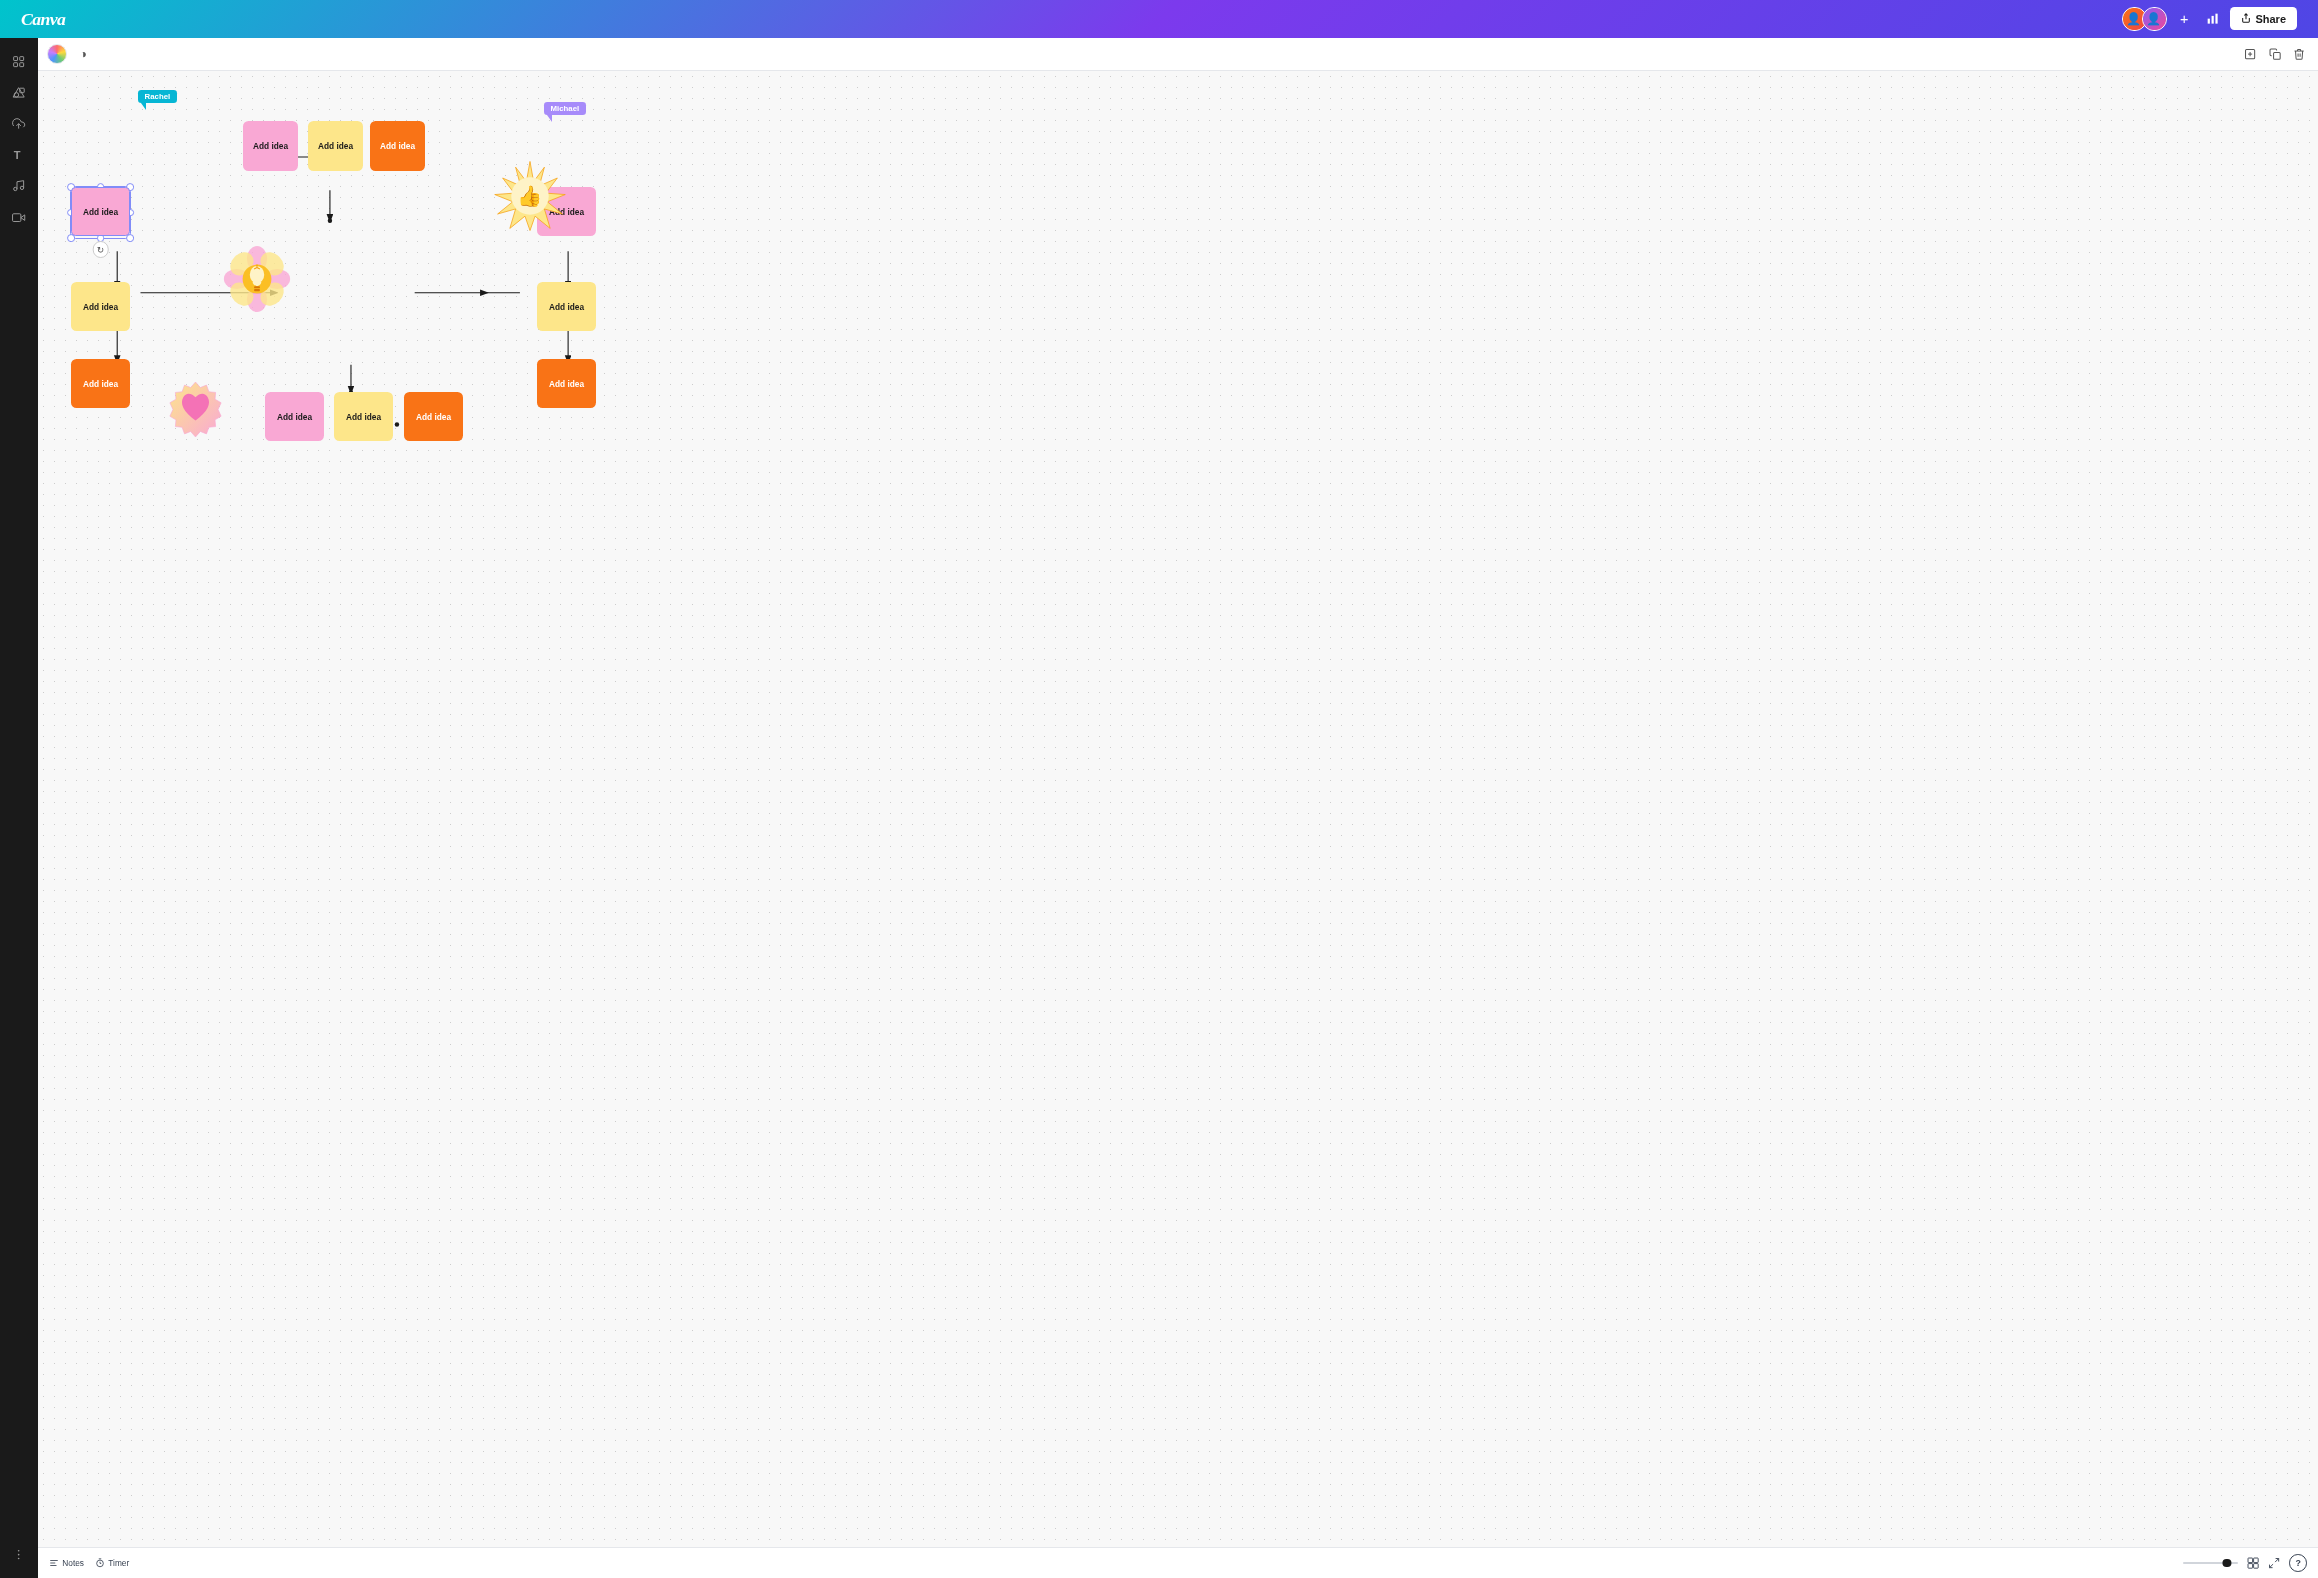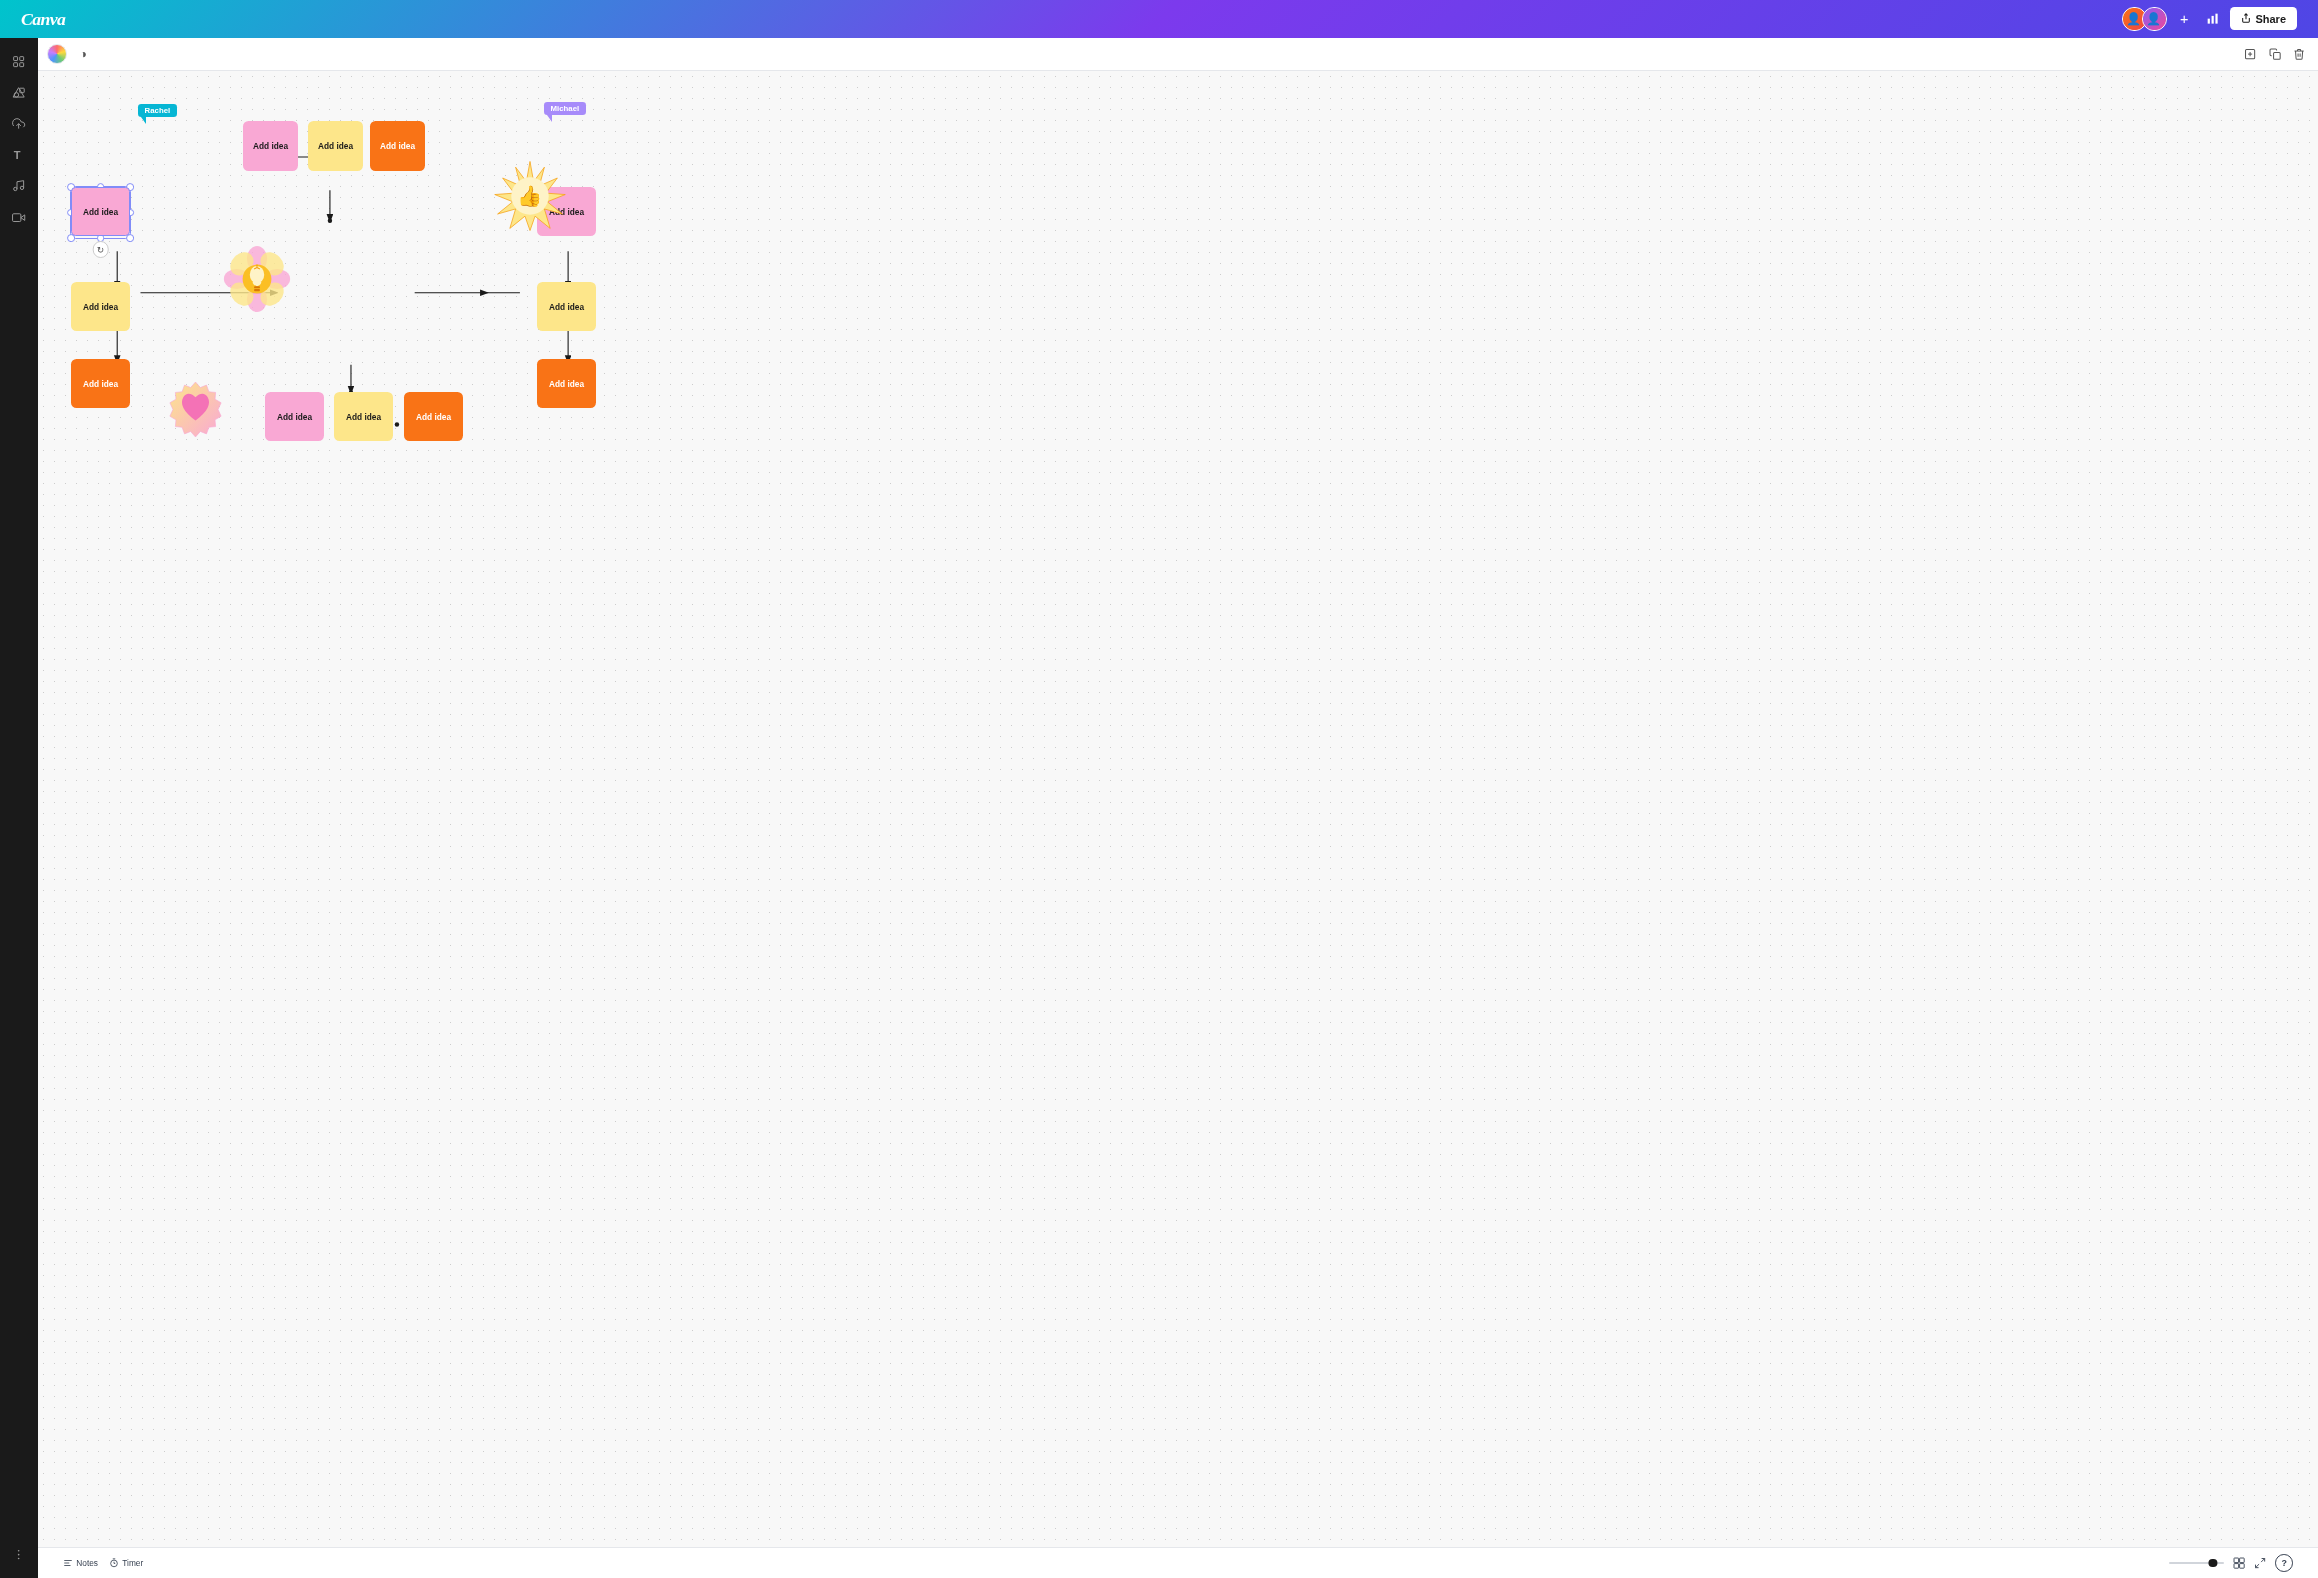--- a/index.html
+++ b/index.html
@@ -158,21 +158,21 @@
 
     
     .flower-sticker {
       position: absolute; width: 55px; height: 55px;
     }
 
     
     #bottombar {
       position: absolute; bottom: 0; left: 38px; right: 0; height: 31px;
       background: white; border-top: 0.6px solid #e5e7eb;
-      display: flex; align-items: center; padding: 0 25px;
+      display: flex; align-items: center; padding: 0 11px;
     }
     .bottom-left { display: flex; align-items: center; gap: 11px; }
     .bottom-btn {
       background: none; border: none; cursor: pointer; display: flex; align-items: center;
       gap: 3.3px; font-size: 8.3px; color: #374151; font-weight: 500;
     }
     .bottom-right { margin-left: auto; display: flex; align-items: center; gap: 8.9px; }
     .zoom-slider {
       display: flex; align-items: center; gap: 4.4px;
     }
@@ -423,21 +423,21 @@
     <div class="thumbs-sticker" style="position:absolute; left:456px; top:89px; width:72px; height:72px;">
       <svg viewBox="0 0 100 100" xmlns="http://www.w3.org/2000/svg">
 
         <polygon points="50,2 55,30 70,10 63,36 88,25 72,46 99,48 74,58 95,75 70,68 78,95 57,78 50,98 43,78 22,95 30,68 5,75 26,58 1,48 28,46 12,25 37,36 30,10 45,30" fill="#fde68a" stroke="#f59e0b" stroke-width="1"></polygon>
 
         <circle cx="50" cy="50" r="26" fill="#fef3c7"></circle>
         <text x="50" y="60" text-anchor="middle" font-size="28">👍</text>
       </svg>
     </div>
 
-    <div class="cursor-label" style="position:absolute; left:100px; top:33px;">
+    <div class="cursor-label" style="position:absolute; left:100px; top:19px;">
       <div class="cursor-tooltip">Rachel</div>
       <div class="cursor-arrow"></div>
     </div>
 
     <div class="cursor-label cursor-label-michael" style="position:absolute; left:493px; top:30.5px;margin-left:13px;">
       <div class="cursor-tooltip">Michael</div>
       <div class="cursor-arrow" style="border-top-color: #a78bfa;"></div>
     </div>
 
   </div>

